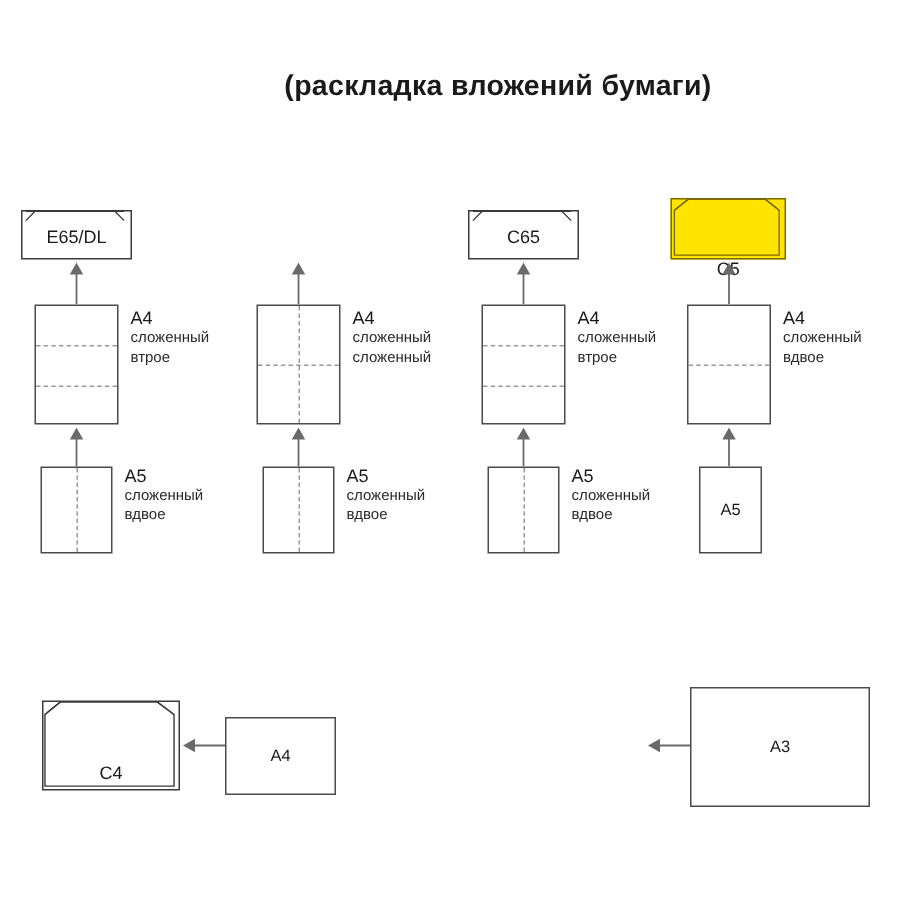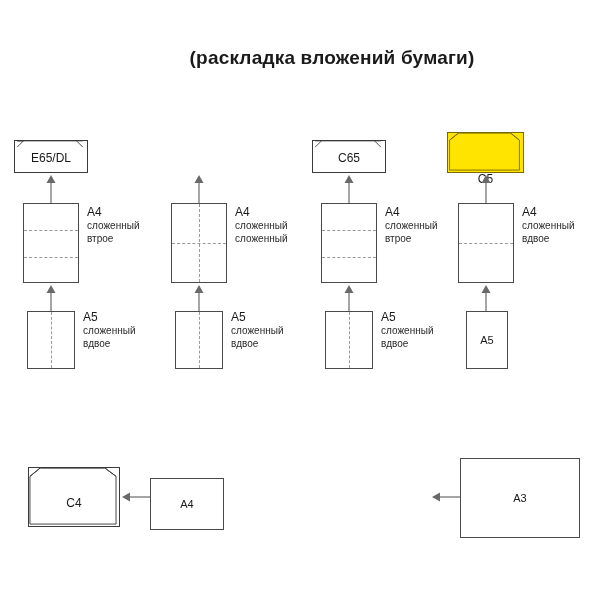--- a/index.html
+++ b/index.html
@@ -286,21 +286,21 @@
 
   <div class="sheet" style="left:466px; top:311px; width:42px; height:58px;">
     <div class="sheet-inner-label" style="top:22px;">A5</div>
   </div>
 
   <div class="envelope" style="left:28px; top:467px; width:92px; height:60px;">
     <svg class="flap" width="94" height="62" viewBox="0 0 94 62">
       <polygon points="1,10 12,1 81,1 93,10 93,61 1,61" fill="#ffffff" stroke="#3a3a3a" stroke-width="1"></polygon>
       <polyline points="1,10 12,1 81,1 93,10" fill="none" stroke="#3a3a3a" stroke-width="1"></polyline>
     </svg>
-    <div class="env-label" style="top:28px;">C4</div>
+    <div class="env-label" style="top:40px;">C4</div>
   </div>
 
   <div class="arrow" style="left:122px; top:490px;">
     <svg width="28" height="14" viewBox="0 0 28 14">
       <line x1="28" y1="7" x2="4" y2="7" stroke="#6a6a6a" stroke-width="1.2"></line>
       <polygon points="0,7 8,2.5 8,11.5" fill="#6a6a6a"></polygon>
     </svg>
   </div>
 
   <div class="sheet" style="left:150px; top:478px; width:74px; height:52px;">

